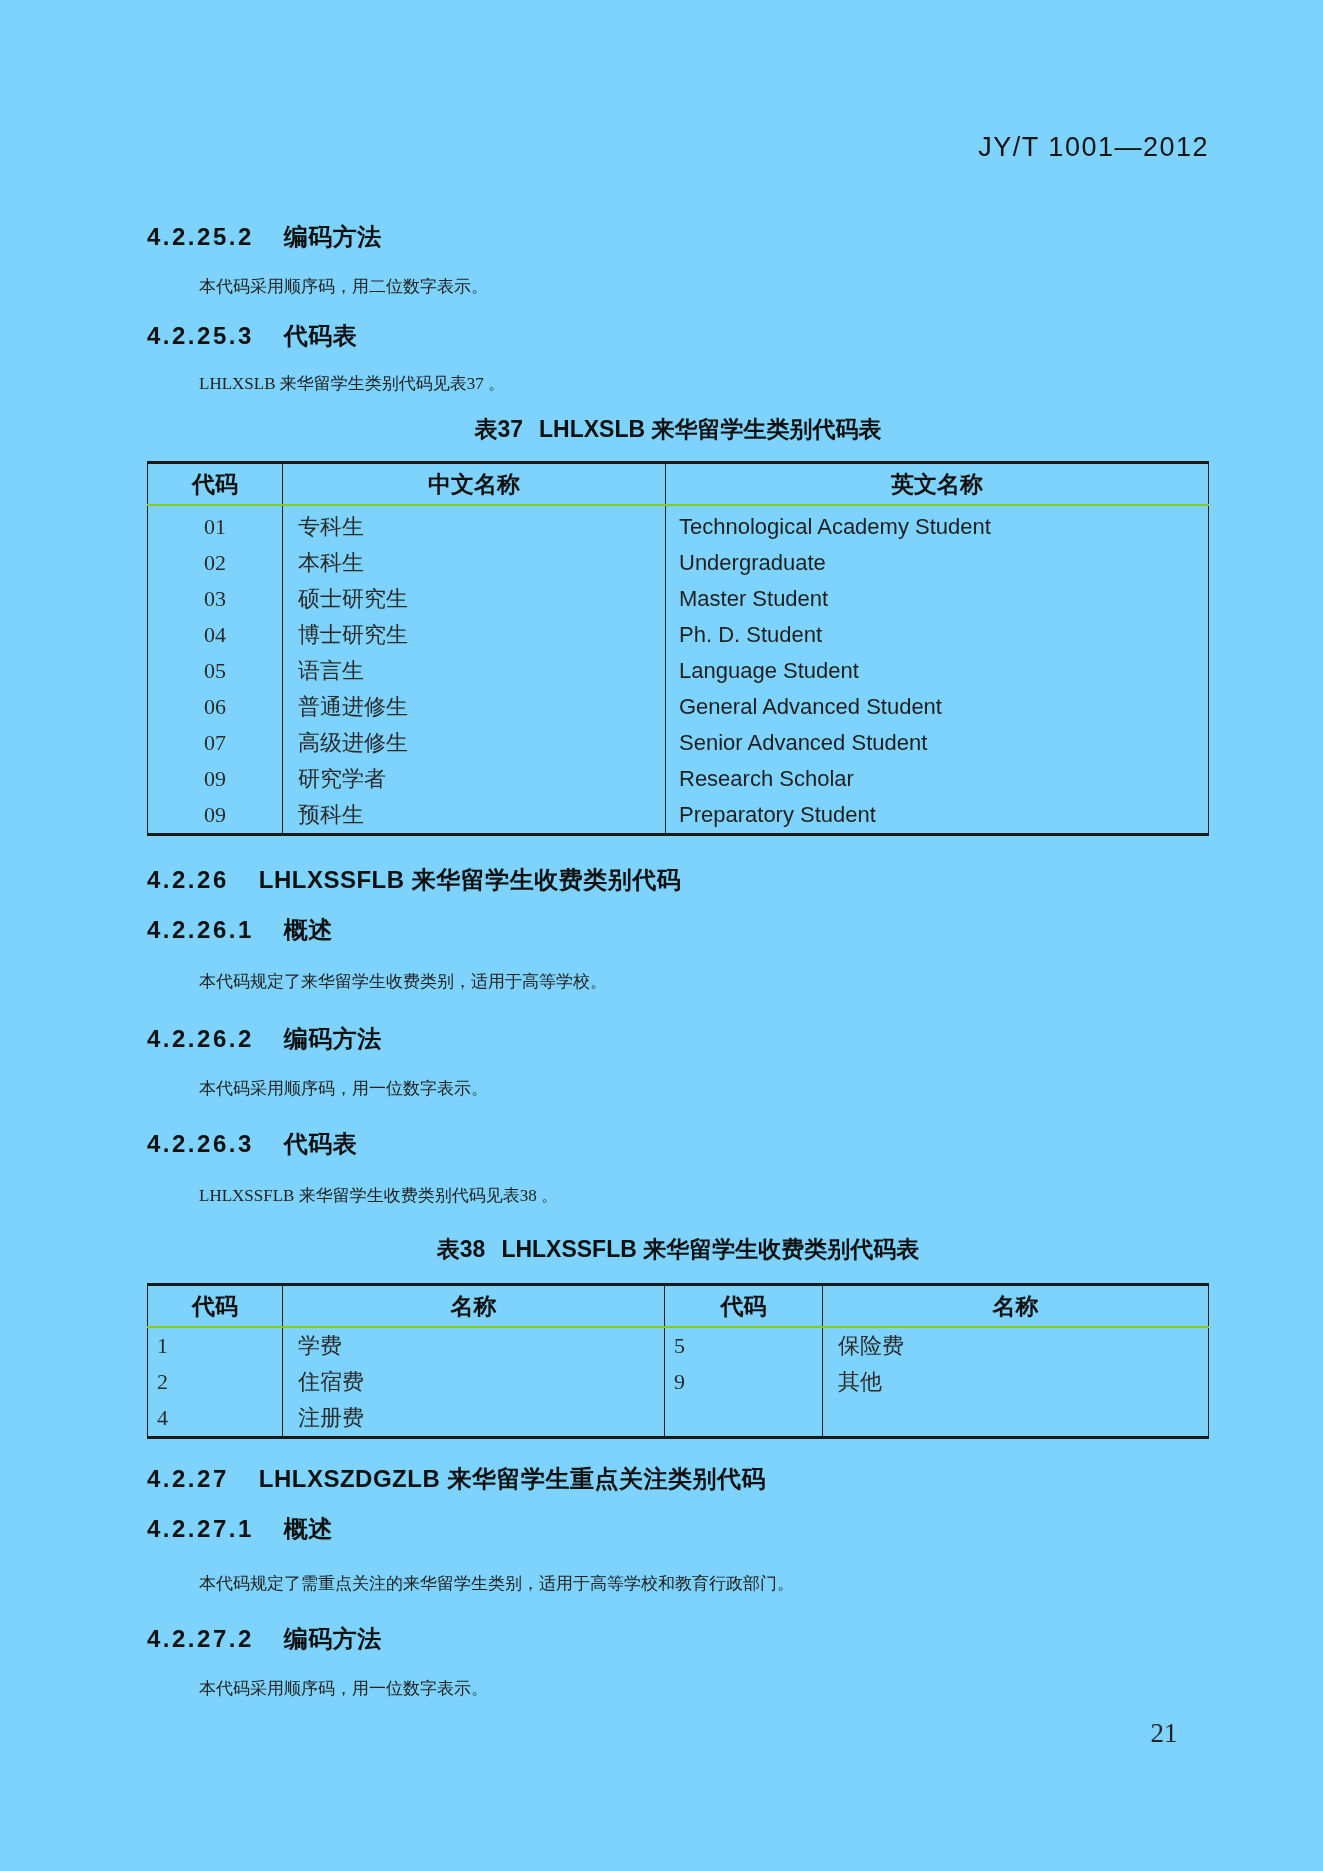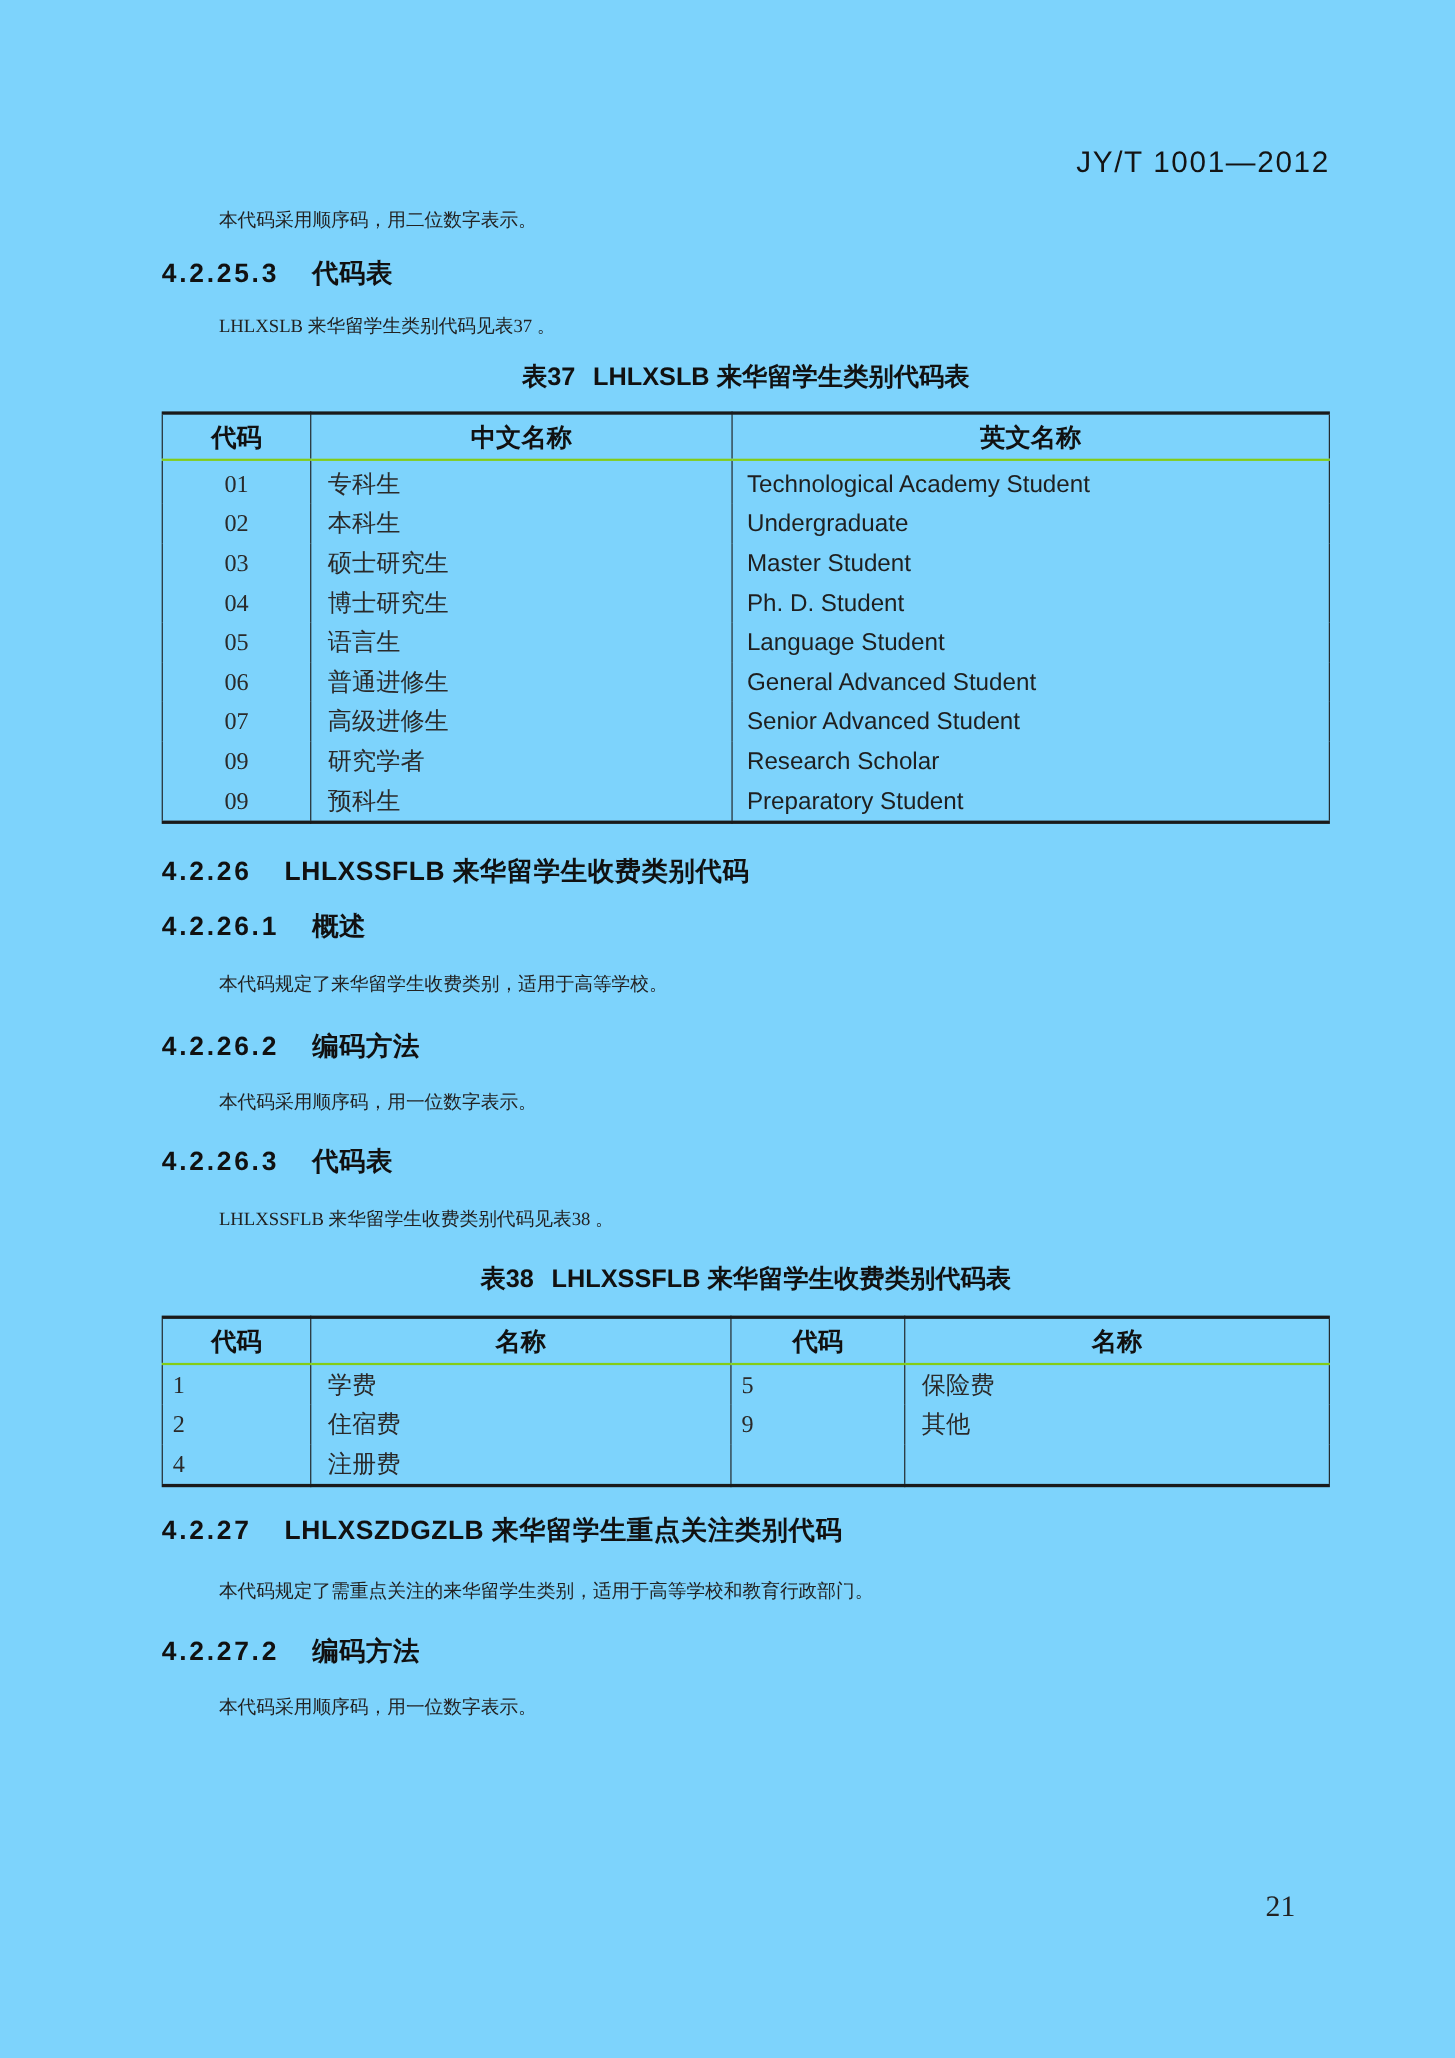--- a/index.html
+++ b/index.html
@@ -109,20 +109,23 @@
 </head>
 <body>
 
 <div class="page">
   <div class="content">
 
     <div class="doc-header">
       <span>JY/T 1001—2012</span>
     </div>
 
+    <div class="heading" style="margin-top:60px">
+      <span class="hnum">4.2.25.2</span><span class="htitle">编码方法</span>
+    </div>
 
     <div class="para" style="margin-top:24px">本代码采用顺序码，用二位数字表示。</div>
 
     <div class="heading" style="margin-top:22px">
       <span class="hnum">4.2.25.3</span><span class="htitle">代码表</span>
     </div>
 
     <div class="para" style="margin-top:22px">LHLXSLB 来华留学生类别代码见表37 。</div>
 
     <div class="tbl-caption" style="margin-top:19px">
@@ -251,20 +254,23 @@
           <td class="c-code2"></td>
           <td class="c-name"></td>
         </tr>
       </tbody>
     </table>
 
     <div class="heading" style="margin-top:26px">
       <span class="hnum">4.2.27</span><span class="htitle">LHLXSZDGZLB 来华留学生重点关注类别代码</span>
     </div>
 
+    <div class="heading" style="margin-top:23px">
+      <span class="hnum">4.2.27.1</span><span class="htitle">概述</span>
+    </div>
 
     <div class="para" style="margin-top:29px">本代码规定了需重点关注的来华留学生类别，适用于高等学校和教育行政部门。</div>
 
     <div class="heading" style="margin-top:28px">
       <span class="hnum">4.2.27.2</span><span class="htitle">编码方法</span>
     </div>
 
     <div class="para" style="margin-top:24px">本代码采用顺序码，用一位数字表示。</div>
 
   </div>

